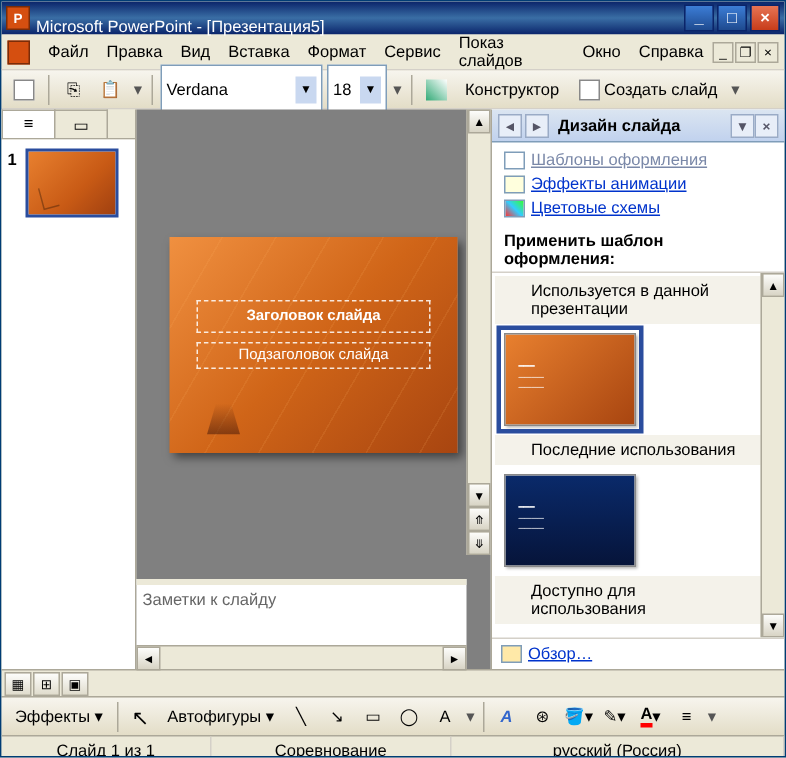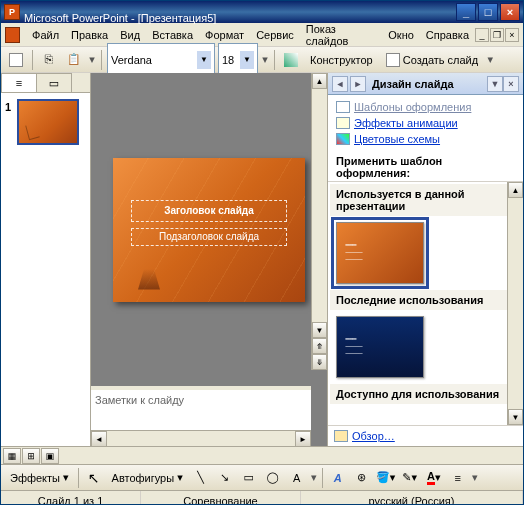--- a/index.html
+++ b/index.html
@@ -50,21 +50,21 @@
 .task-pane { width: 196px; background: white; border-left: 1px solid #aca899; display: flex; flex-direction: column; }
 .task-header { height: 22px; background: linear-gradient(to bottom,#dbe5f1,#c1d2ee); border-bottom: 1px solid #7f9db9; display: flex; align-items: center; padding: 0 4px; font-weight: bold; }
 .task-nav { display: flex; gap: 2px; margin-right: 6px; }
 .task-nav-btn { width: 16px; height: 16px; border: 1px solid #9aabc6; background: #e8eef8; display: flex; align-items: center; justify-content: center; font-size: 9px; color: #556; cursor: pointer; }
 .task-links { padding: 6px 8px; display: flex; flex-direction: column; gap: 4px; }
 .task-link { color: #0033cc; text-decoration: underline; cursor: pointer; display: flex; align-items: center; gap: 4px; }
 .task-link.dim { color: #7a88a8; }
 .link-icon { width: 14px; height: 12px; border: 1px solid #7f9db9; background: white; display: inline-block; }
 .apply-label { padding: 4px 8px 2px; font-weight: bold; }
 .template-scroll { flex: 1; overflow: hidden; border-top: 1px solid #d4d0c8; padding: 2px 2px; position: relative; }
-.template-group-label { padding: 4px 6px; font-weight: bold; background: #f4f2ea; }
+.template-group-label { padding: 4px 24px; font-weight: normal; background: #f4f2ea; }
 .template-row { padding: 6px; display: flex; gap: 6px; }
 .template-thumb { width: 88px; height: 62px; border: 1px solid #888; cursor: pointer; position: relative; box-shadow: 1px 1px 2px rgba(0,0,0,.3); }
 .template-thumb.selected { outline: 3px solid #2a4d9e; outline-offset: 2px; }
 .tscroll { position: absolute; right: 0; top: 0; bottom: 0; width: 16px; background: #ece9d8; border-left: 1px solid #aca899; }
 .task-footer { border-top: 1px solid #d4d0c8; padding: 4px 6px; }
 .view-buttons { height: 18px; background: #ece9d8; border-top: 1px solid #aca899; display: flex; align-items: center; padding: 0 2px; gap: 1px; }
 .view-btn { width: 18px; height: 16px; border: 1px solid #aca899; background: linear-gradient(to bottom,#fdfdfb,#e0dccd); cursor: pointer; display: flex; align-items: center; justify-content: center; font-size: 9px; }
 .draw-toolbar { height: 26px; background: linear-gradient(to bottom,#f7f5ee,#e3ddc7); border-top: 1px solid #aca899; display: flex; align-items: center; padding: 0 4px; gap: 2px; }
 .status-bar { height: 20px; background: #ece9d8; border-top: 1px solid #aca899; display: flex; align-items: center; }
 .status-cell { padding: 0 12px; border-right: 1px solid #d4d0c8; height: 100%; display: flex; align-items: center; }

